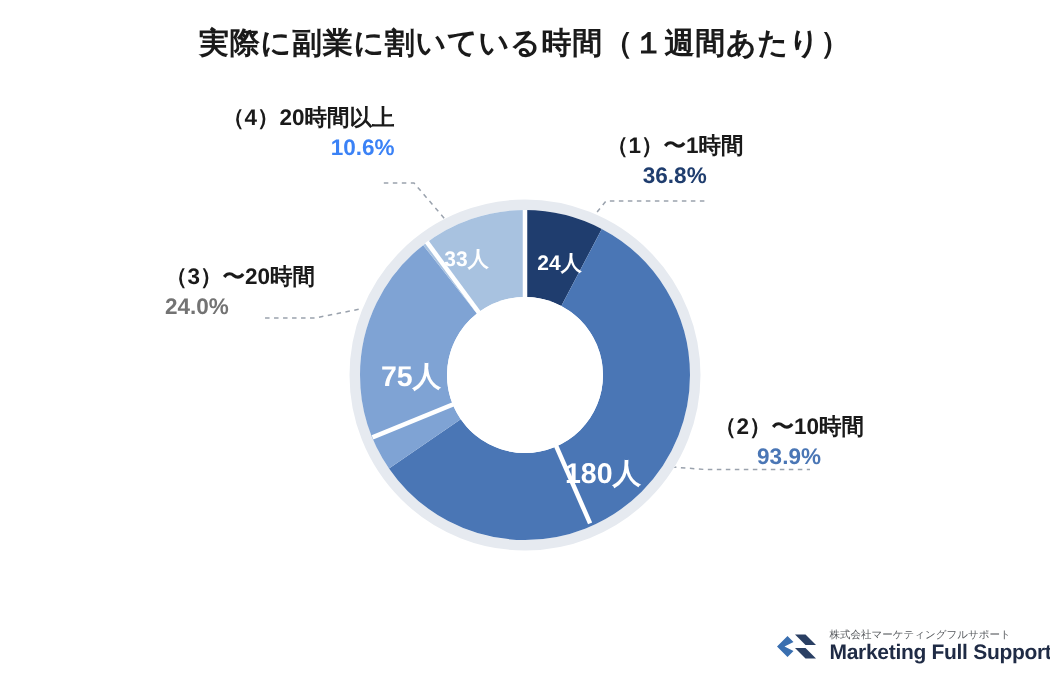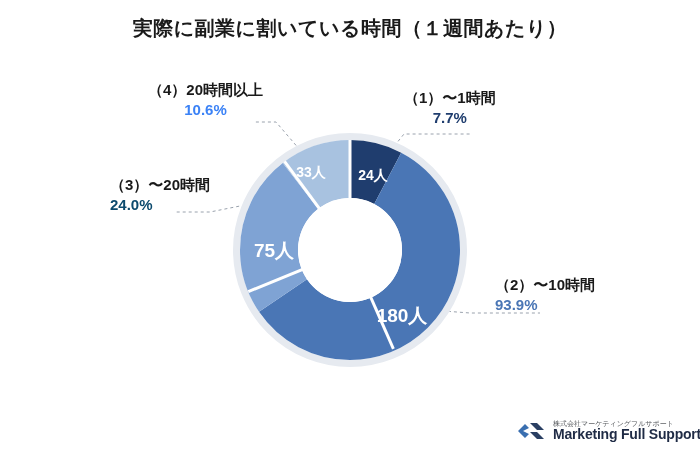--- a/index.html
+++ b/index.html
@@ -75,27 +75,27 @@
   .label-name {
     font-size: 15px;
     font-weight: bold;
     color: #1a1a1a;
   }
   .label-pct {
     font-size: 15px;
     font-weight: bold;
   }
   #label-1 { left: 404px; top: 88px; text-align: center; }
-  #label-2 { left: 495px; top: 275px; text-align: left; }
+  #label-2 { left: 476px; top: 275px; text-align: center; }
   #label-3 { left: 68px;  top: 175px; text-align: left; margin-left: 42px; }
-  #label-4 { left: 148px; top: 80px;  text-align: center; }
+  #label-4 { left: 148px; top: 69px;  text-align: right; }
 
   #label-1 .label-pct { color: #1f3d6e; }
   #label-2 .label-pct { color: #4a76b5; }
-  #label-3 .label-pct { color: #0c4a6e; }
+  #label-3 .label-pct { color: #737373; }
   #label-4 .label-pct { color: #3b82f6; }
 
   
   #leaders {
     position: absolute;
     left: 0; top: 0;
     width: 700px; height: 459px;
     pointer-events: none;
   }
   
@@ -179,21 +179,21 @@
 
       <text class="slice-value-dark" x="141" y="48" text-anchor="middle">24人</text>
       <text class="slice-value" x="170" y="190" text-anchor="middle">180人</text>
       <text class="slice-value" x="42" y="125" text-anchor="middle">75人</text>
       <text class="slice-value-small" x="79" y="45" text-anchor="middle">33人</text>
     </svg>
   </div>
 
   <div class="label-block" id="label-1">
     <div class="label-name">（1）〜1時間</div>
-    <div class="label-pct">7.7%</div>
+    <div class="label-pct">36.8%</div>
   </div>
   <div class="label-block" id="label-2">
     <div class="label-name">（2）〜10時間</div>
     <div class="label-pct">93.9%</div>
   </div>
   <div class="label-block" id="label-3">
     <div class="label-name">（3）〜20時間</div>
     <div class="label-pct">24.0%</div>
   </div>
   <div class="label-block" id="label-4">

